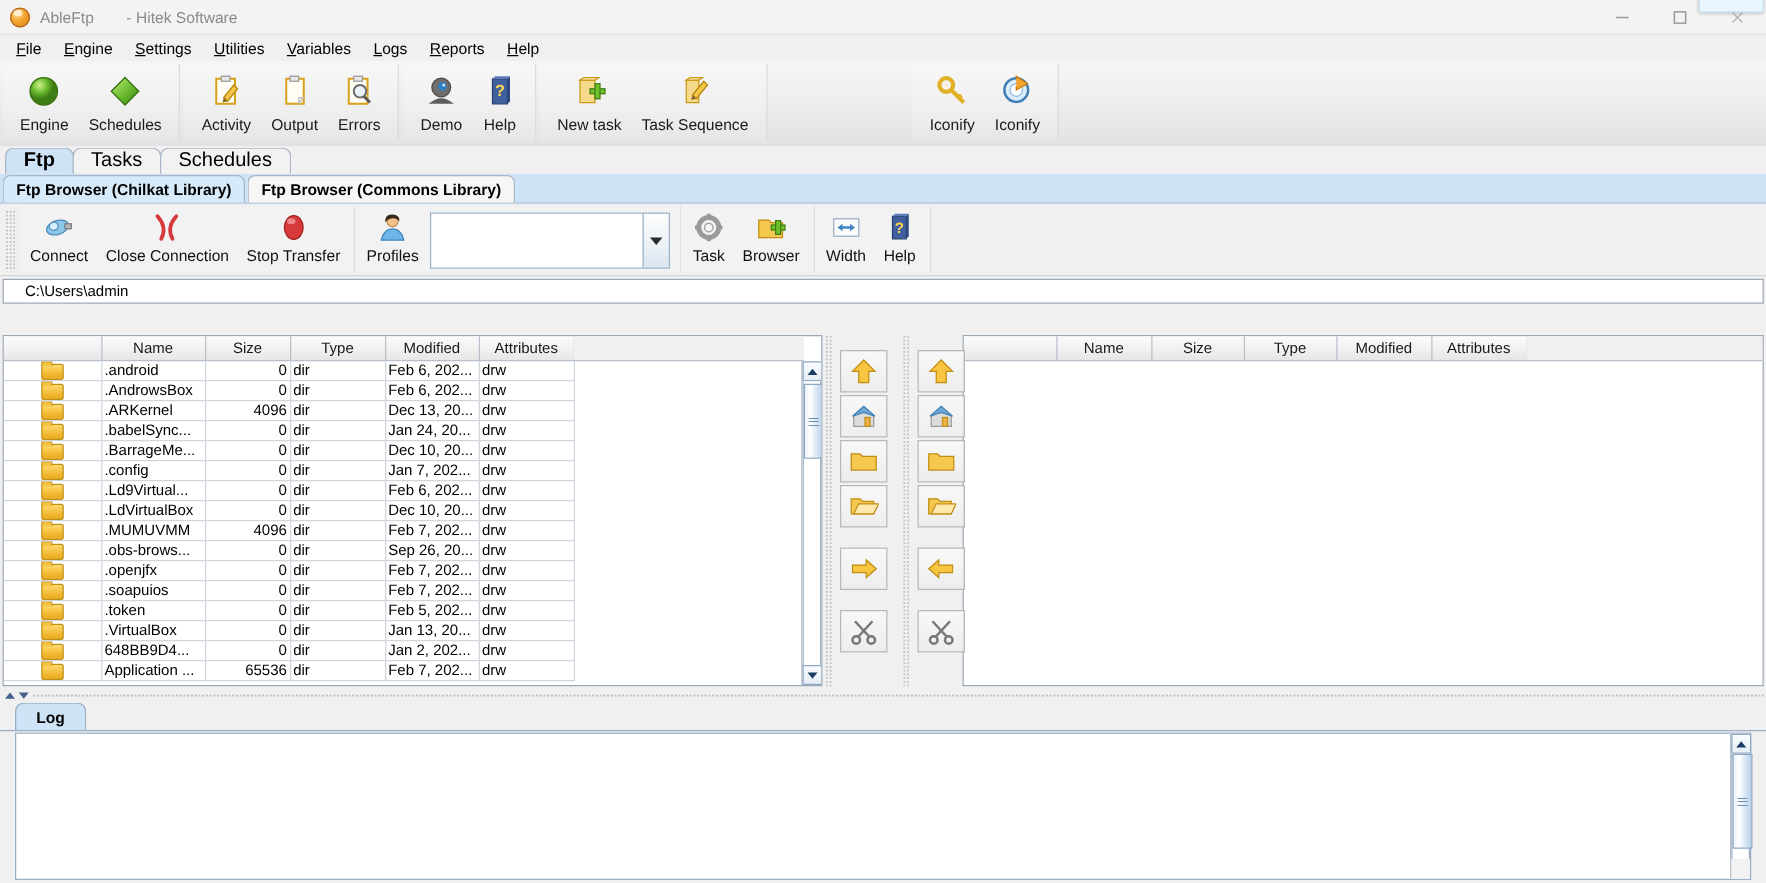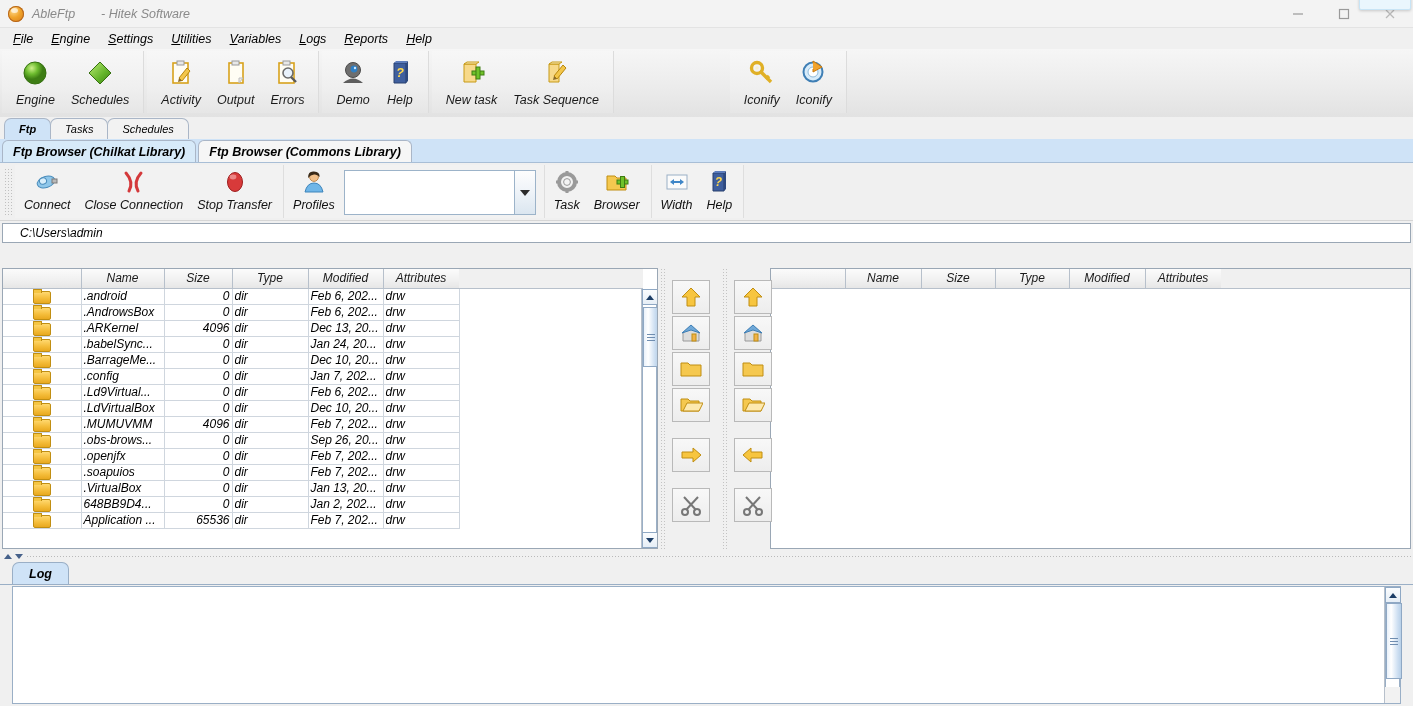--- a/index.html
+++ b/index.html
@@ -3,21 +3,21 @@
 <meta charset="utf-8">
 <style>
   * { box-sizing: border-box; }
   html, body {
     margin: 0; padding: 0;
     width: 1413px; height: 706px;
     overflow: hidden;
     font-family: "Liberation Sans", sans-serif;
     background: #f0f0f0;
   }
-  #app { position: relative; width: 1413px; height: 544px; background: #f0f0f0; font-style: italic; }
+  #app { position: relative; width: 1413px; height: 544px; background: #f0f0f0; }
 
   
   .titlebar {
     height: 28px; background: #f3f3f3; display: flex; align-items: center;
     border-bottom: 1px solid #e3e3e3; position: relative;
   }
   .app-icon {
     width: 16px; height: 16px; margin-left: 8px; margin-right: 8px;
     border-radius: 50%;
     background: radial-gradient(circle at 35% 30%, #ffd98a 0%, #f0a32a 45%, #d4791a 100%);
@@ -66,21 +66,21 @@
     display:flex; flex-direction:column; align-items:center; justify-content:flex-start;
     min-width: 40px; padding: 2px 8px 0 8px; cursor: default;
   }
   .tbbtn .ic { height: 32px; display:flex; align-items:center; justify-content:center; }
   .tbbtn .lb { font-size: 12.5px; color:#1a1a1a; margin-top: 4px; white-space: nowrap; }
 
   
   .tabrow1 { height: 22px; display: flex; align-items: flex-end; padding-left: 4px; background:#f0f0f0; }
   .tab {
     height: 21px; padding: 0 14px; display:flex; align-items:center;
-    font-size: 11px; color:#000; background: #f2f2f2;
+    font-size: 16px; color:#000; background: #f2f2f2;
     border: 1px solid #aab6c7; border-bottom: none;
     border-radius: 7px 7px 0 0; margin-right: -1px; position: relative;
   }
   .tab.sel { background: #cfe3f7; font-weight: bold; z-index: 3; }
   .tabrow2 {
     height: 24px; display: flex; align-items: flex-end; padding-left: 2px;
     background: #cfe3f7; border-bottom: 1px solid #a8bed6;
   }
   .tab2 {
     height: 22px; padding: 0 10px; display:flex; align-items:center;
@@ -646,20 +646,28 @@
               <td>dir</td>
               <td>Feb 7, 202...</td>
               <td>drw</td>
             </tr>
             <tr>
               <td class="c-icon"><span class="folder-ic"></span></td>
               <td>.soapuios</td>
               <td class="c-num">0</td>
               <td>dir</td>
               <td>Feb 7, 202...</td>
+              <td>drw</td>
+            </tr>
+            <tr>
+              <td class="c-icon"><span class="folder-ic"></span></td>
+              <td>.token</td>
+              <td class="c-num">0</td>
+              <td>dir</td>
+              <td>Feb 5, 202...</td>
               <td>drw</td>
             </tr>
             <tr>
               <td class="c-icon"><span class="folder-ic"></span></td>
               <td>.VirtualBox</td>
               <td class="c-num">0</td>
               <td>dir</td>
               <td>Jan 13, 20...</td>
               <td>drw</td>
             </tr>

